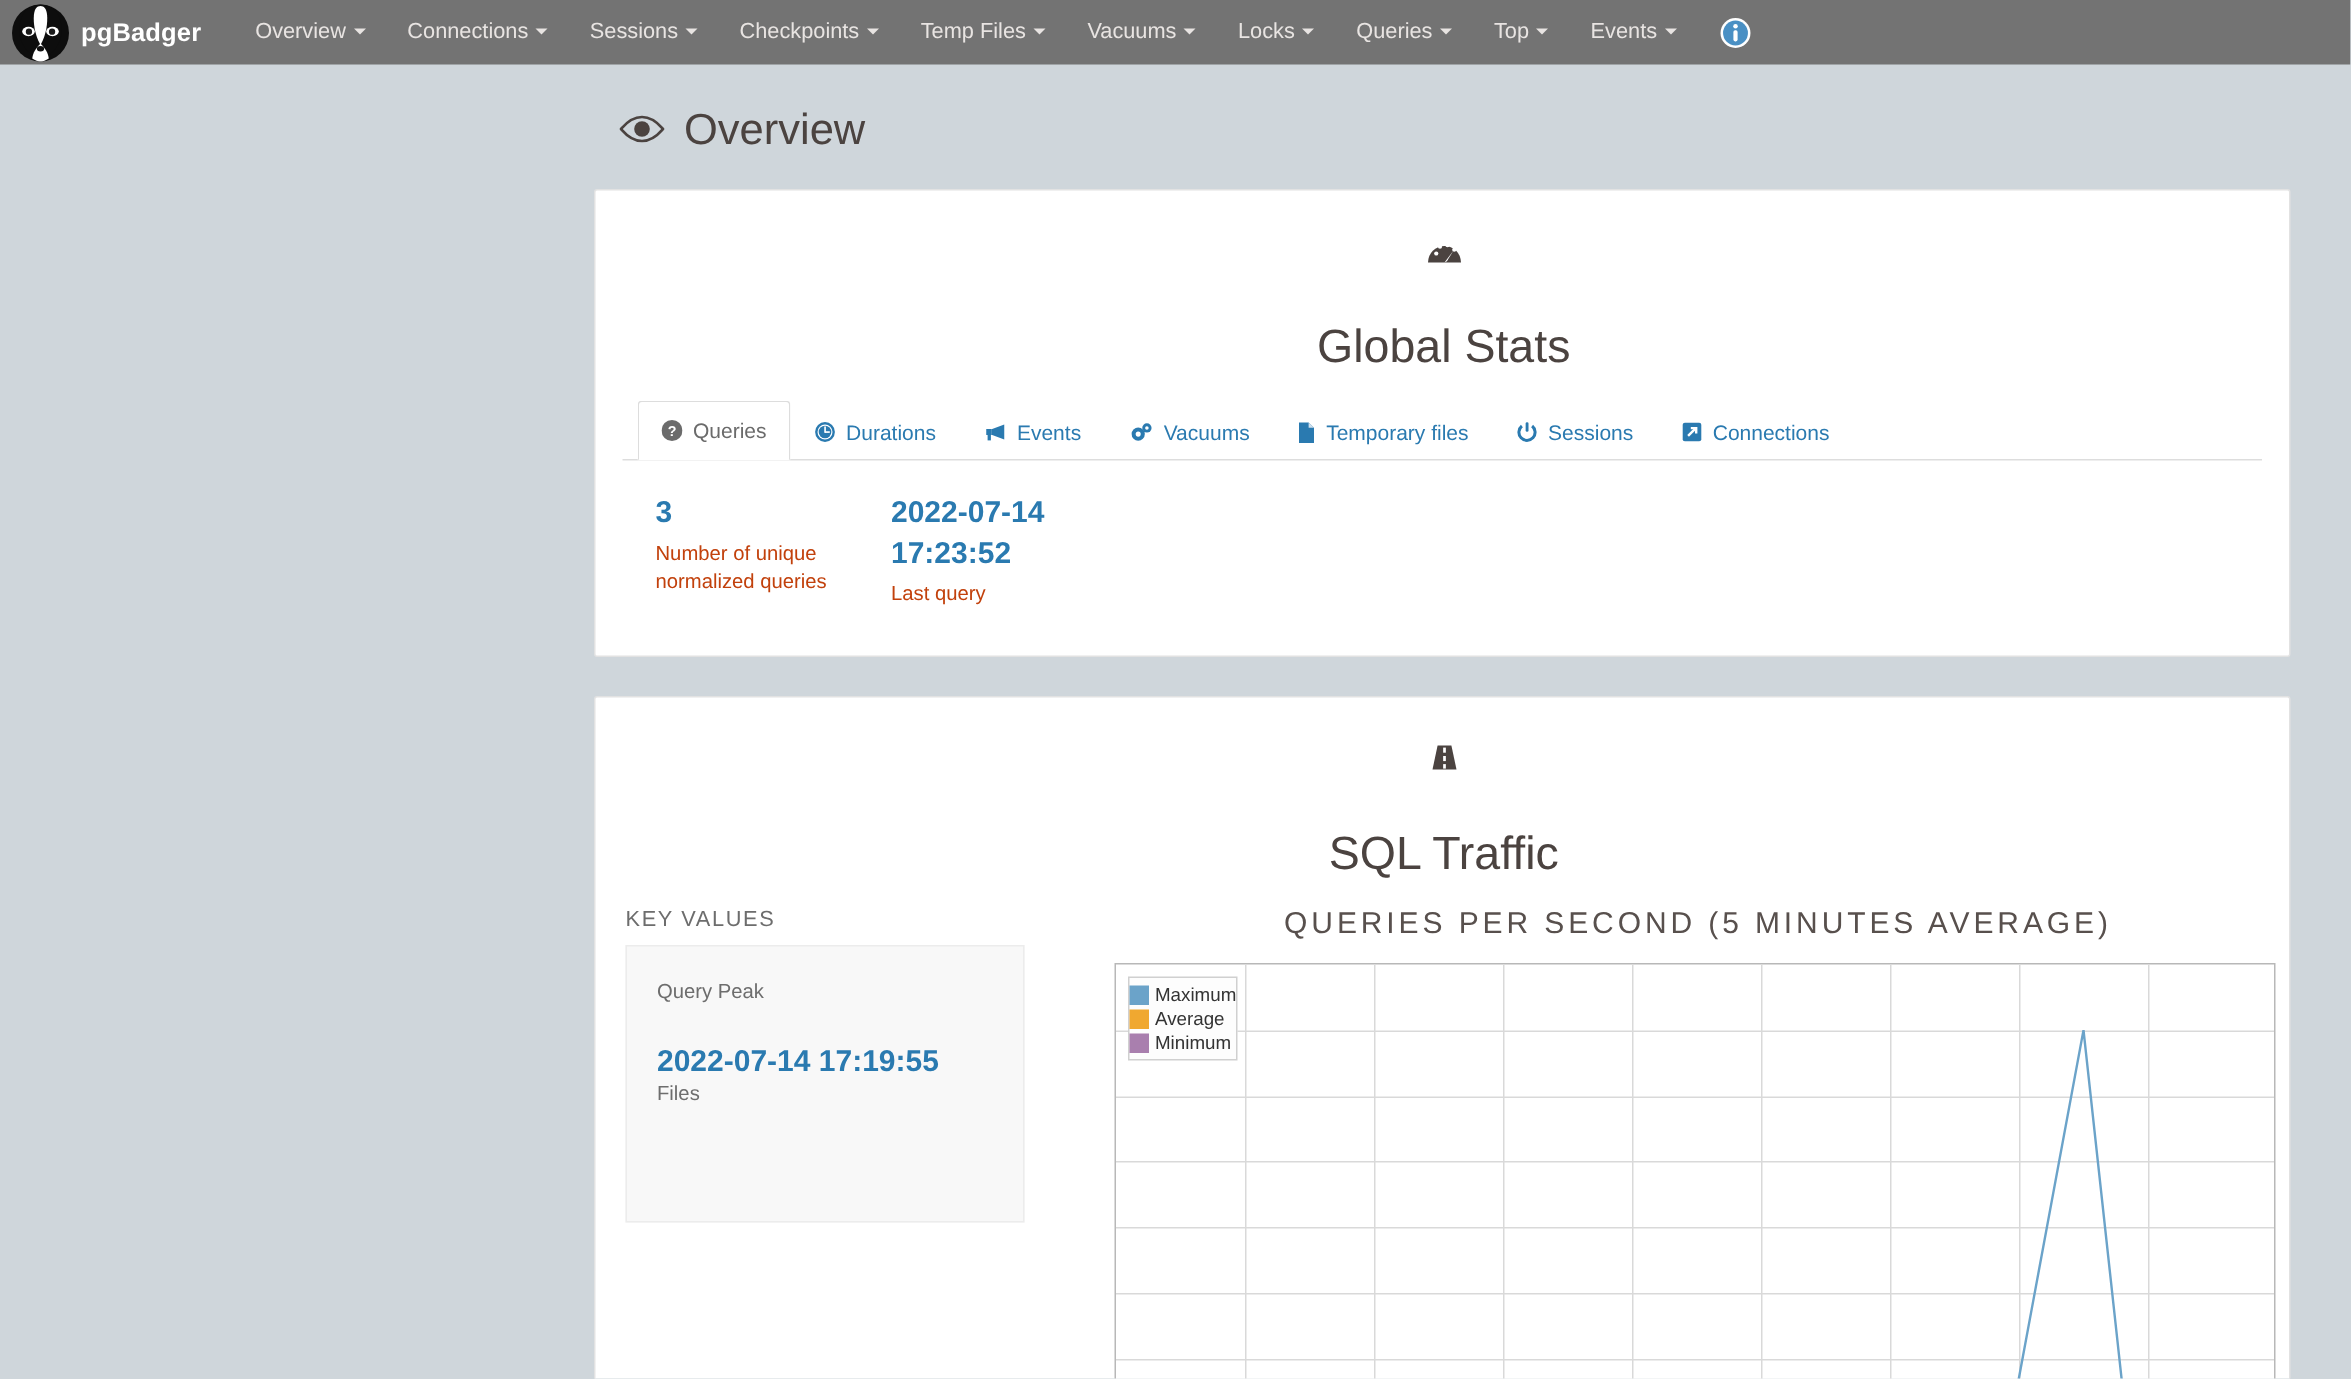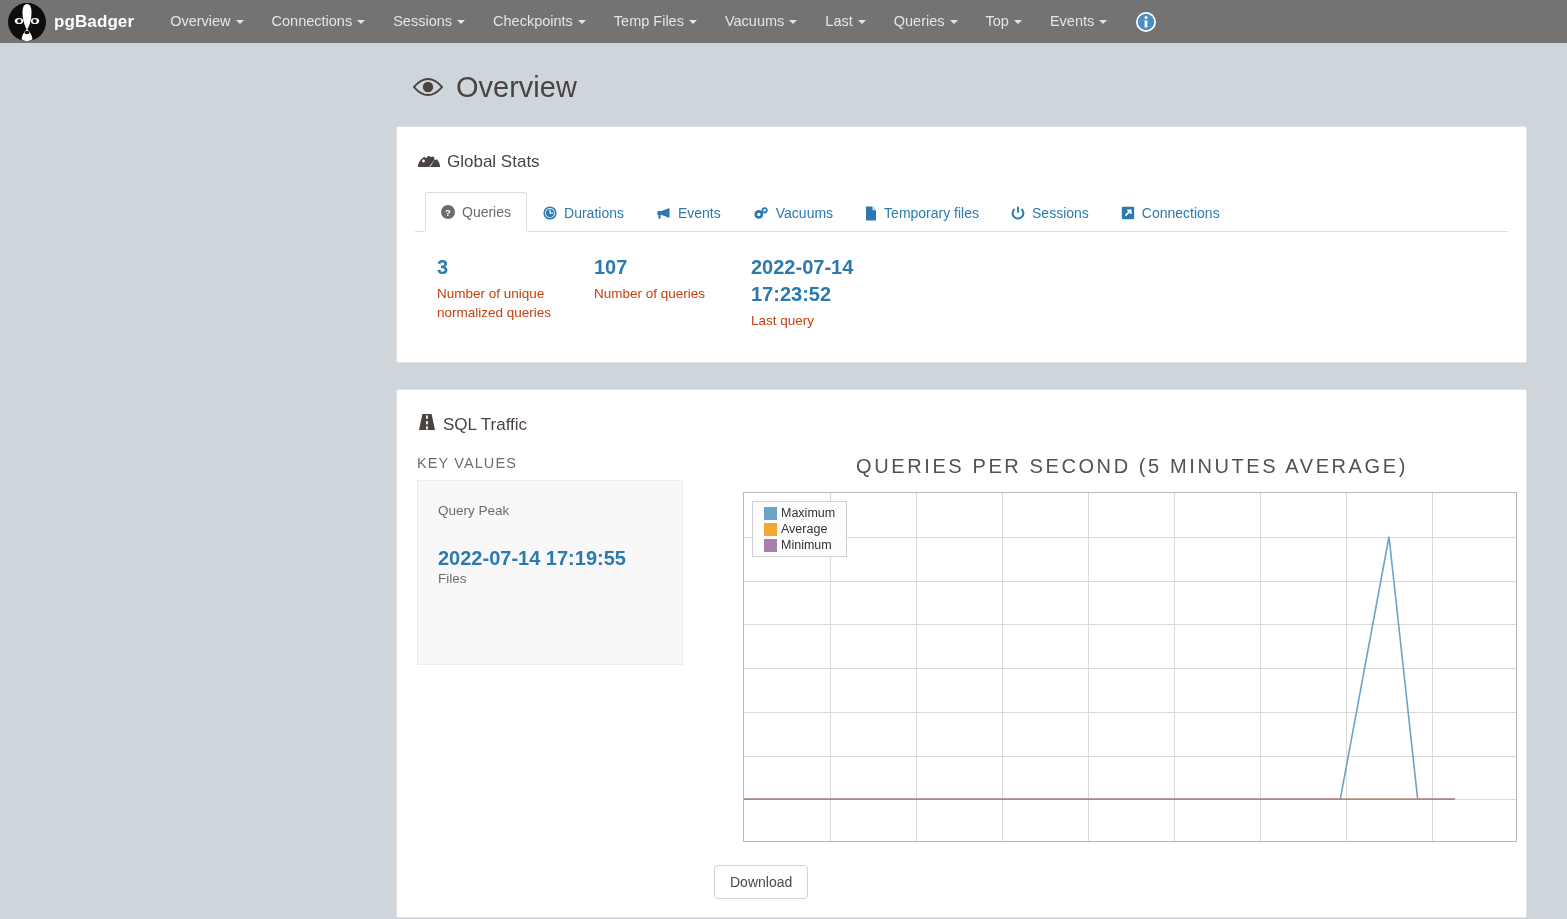--- a/index.html
+++ b/index.html
@@ -74,25 +74,26 @@
     margin: 0 40px 0 396px;
     width: 1131px;
     padding: 22px 18px 18px 18px;
     border: 1px solid #e2e2e2;
     border-radius: 2px;
   }
   .panel + .panel { margin-top: 26px; }
 
   .panel-title {
     display: flex; align-items: center;
-    gap: 6px;
+    gap: 28px;
     color: #4b4340;
-    font-size: 17px;
+    font-size: 31px;
     padding-left: 2px;
     margin-bottom: 18px;
+    flex-direction: column;
   }
 
   
   .tabs {
     display: flex;
     align-items: flex-end;
     border-bottom: 1px solid #dddddd;
     padding-left: 10px;
   }
   .tab {
@@ -231,21 +232,21 @@
     padding-top: 10px;
     color: #5b5b5b;
     font-size: 13px;
     white-space: nowrap;
   }
   .legend {
     position: absolute;
     left: 8px; top: 8px;
     background: #fdfdfd;
     border: 1px solid #d0d0d0;
-    padding: 3px 11px;
+    padding: 3px 0;
     z-index: 5;
   }
   .legend-row {
     display: flex; align-items: center;
     gap: 4px;
     font-size: 12.5px;
     color: #333;
     line-height: 16px;
   }
   .legend-swatch {
@@ -285,21 +286,21 @@
   </div>
   <div class="brand-name">pgBadger</div>
 
   <div class="nav-items">
     <div class="nav-item"><span>Overview</span><span class="caret"></span></div>
     <div class="nav-item"><span>Connections</span><span class="caret"></span></div>
     <div class="nav-item"><span>Sessions</span><span class="caret"></span></div>
     <div class="nav-item"><span>Checkpoints</span><span class="caret"></span></div>
     <div class="nav-item"><span>Temp Files</span><span class="caret"></span></div>
     <div class="nav-item"><span>Vacuums</span><span class="caret"></span></div>
-    <div class="nav-item"><span>Last</span><span class="caret"></span></div>
+    <div class="nav-item"><span>Locks</span><span class="caret"></span></div>
     <div class="nav-item"><span>Queries</span><span class="caret"></span></div>
     <div class="nav-item"><span>Top</span><span class="caret"></span></div>
     <div class="nav-item"><span>Events</span><span class="caret"></span></div>
   </div>
 
   <div class="nav-info">
     <svg width="22" height="22" viewBox="0 0 22 22">
       <circle cx="11" cy="11" r="10" fill="#ffffff"></circle>
       <circle cx="11" cy="11" r="8.3" fill="#4a90c4"></circle>
       <circle cx="11" cy="6.5" r="1.5" fill="#ffffff"></circle>
@@ -405,24 +406,20 @@
             </svg>
         </span>
         <span>Connections</span>
       </div>
     </div>
 
     <div class="stats-row">
       <div class="stat">
         <div class="stat-value">3</div>
         <div class="stat-label">Number of unique normalized queries</div>
-      </div>
-      <div class="stat">
-        <div class="stat-value">107</div>
-        <div class="stat-label">Number of queries</div>
       </div>
       <div class="stat">
         <div class="stat-value">2022-07-14 17:23:52</div>
         <div class="stat-label">Last query</div>
       </div>
     </div>
   </div>
 
   <div class="panel">
     <div class="panel-title">

